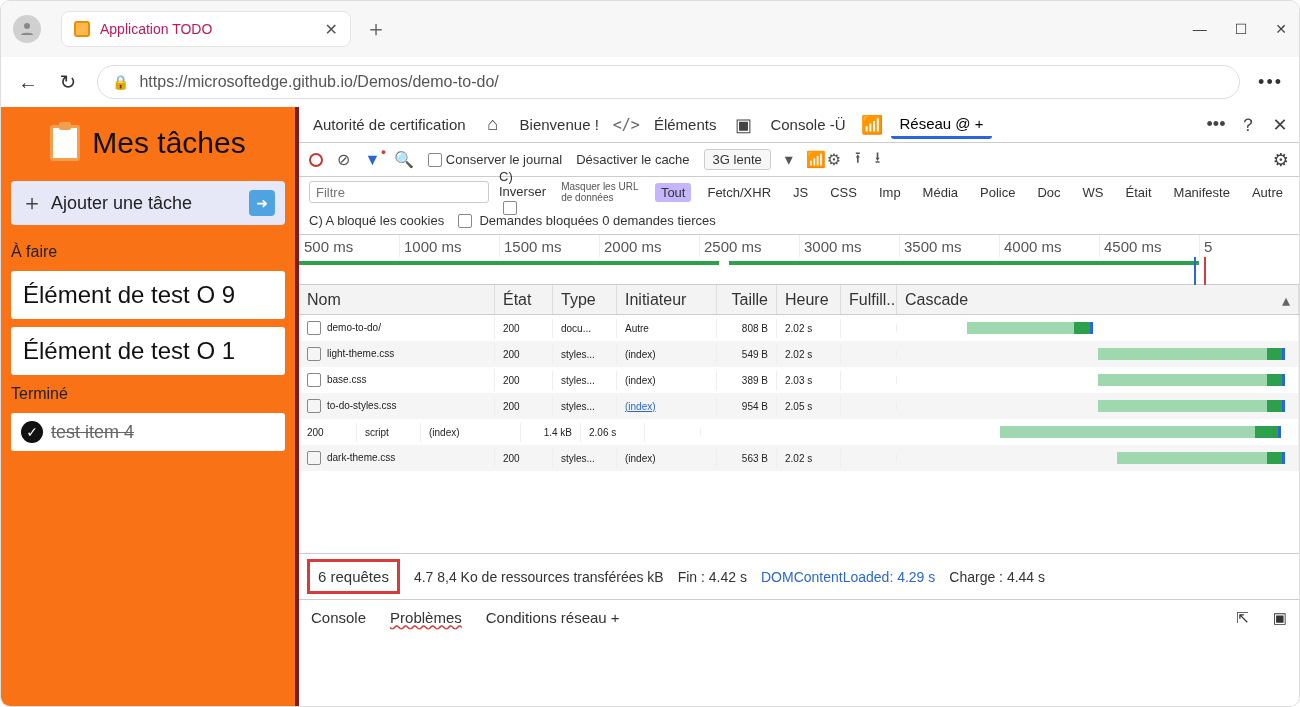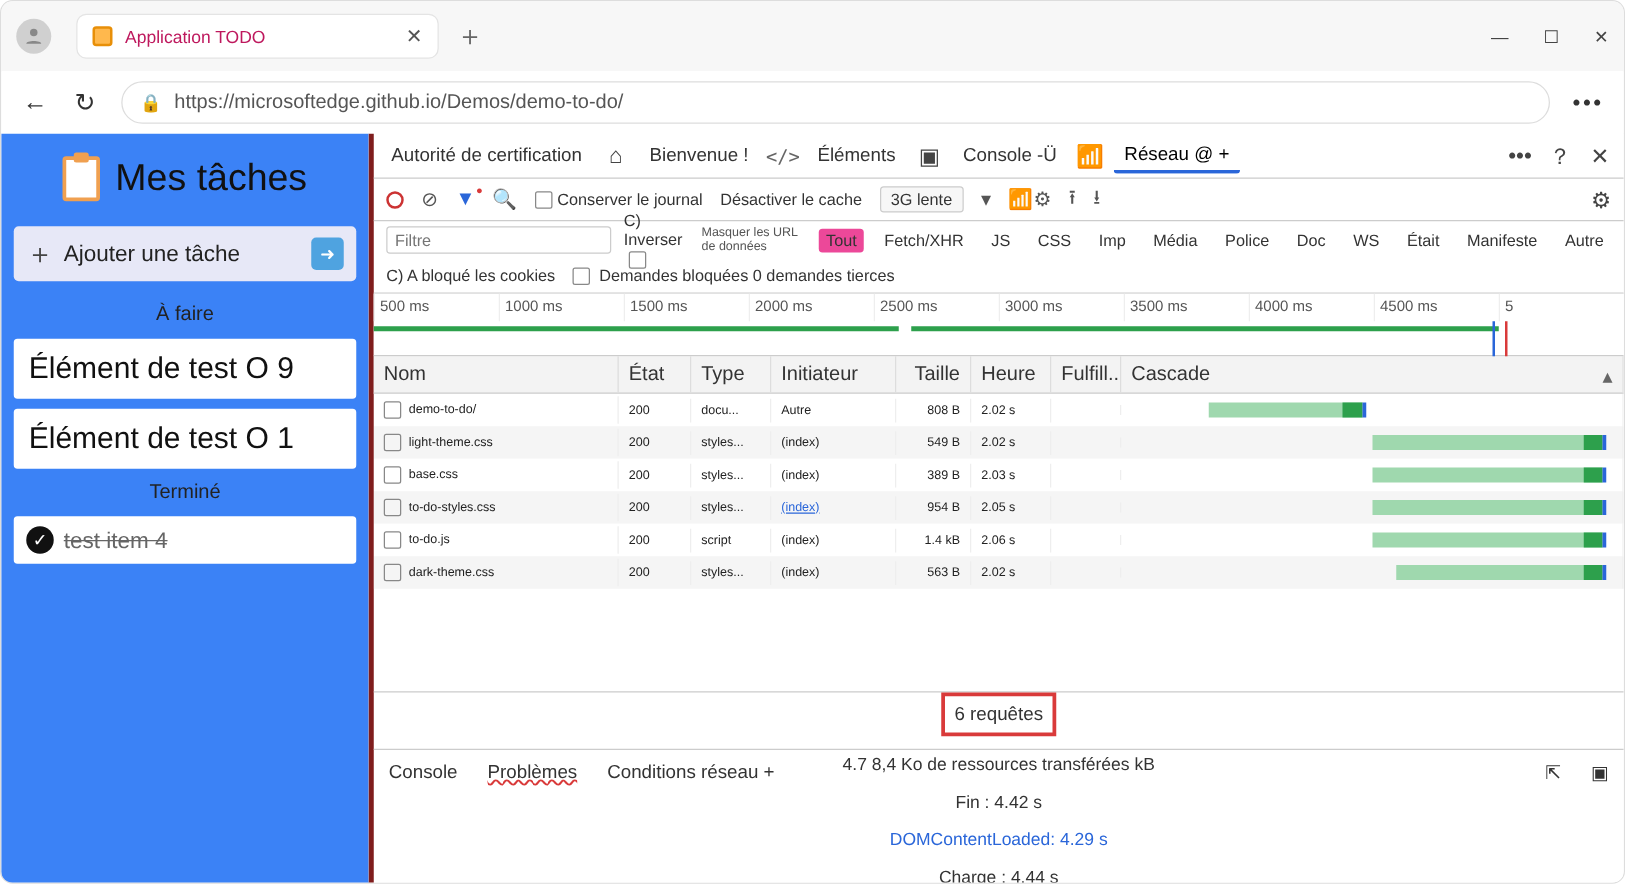--- a/index.html
+++ b/index.html
@@ -19,30 +19,30 @@
 
   .addr-bar { height: 50px; background: #fff; border-bottom: 0; display: flex; align-items: center; padding: 0 16px; gap: 18px; }
   .nav-btn { width: 22px; text-align:center; font-size: 20px; color: #333; cursor: pointer; }
   .url-box { flex: 1; height: 34px; border: 1px solid #ddd; border-radius: 18px; display: flex; align-items: center; padding: 0 14px; gap: 10px; font-size: 16px; color: #555; }
   .url-box .lock { font-size: 14px; color: #777; }
   .overflow { font-size: 18px; color: #333; cursor: pointer; letter-spacing: 2px; }
 
   .content { display: flex; height: calc(707px - 106px); }
 
   
-  .todo-app { width: 334px; background: #3b82f6; padding: 18px 10px; color: #222; }
+  .todo-app { width: 334px; background: #f97316; padding: 18px 10px; color: #222; }
   .todo-header { display:flex; align-items:center; justify-content:center; gap:12px; margin-bottom: 20px; }
   .clipboard-icon { width: 30px; height: 36px; background: #fff; border: 3px solid #f0a050; border-radius: 3px; position: relative; }
   .clipboard-icon::before { content:""; position:absolute; top:-6px; left:50%; transform:translateX(-50%); width:12px; height:8px; background:#f0a050; border-radius:2px; }
   .todo-title { font-size: 30px; font-weight: 400; color:#111; }
   .add-row { background: #e7e8f7; border-radius: 4px; height: 44px; display:flex; align-items:center; padding: 0 10px; gap: 8px; margin-bottom: 18px; }
   .plus-icon { font-size: 22px; color: #444; }
   .add-text { flex: 1; font-size: 18px; color: #222; }
   .go-btn { width: 26px; height: 26px; background: #4fa3e0; border-radius: 4px; display:flex; align-items:center; justify-content:center; color:#fff; font-size:14px; }
-  .section-label { text-align:center; font-size: 16px; margin: 10px 0; }
+  .section-label { font-size: 16px; margin: 10px 0; }
   .task { background: #fff; border-radius: 3px; padding: 10px 12px; font-size: 24px; color: #111; margin-bottom: 8px; white-space: nowrap; overflow: hidden; }
   .done-task { background:#fff; border-radius:3px; padding:8px 10px; display:flex; align-items:center; gap:8px; font-size:18px; color:#666; }
   .done-check { width:22px; height:22px; border-radius:50%; background:#111; color:#fff; display:flex; align-items:center; justify-content:center; font-size:14px; }
   .strike { text-decoration: line-through; }
 
   
   .devtools { flex: 1; display:flex; flex-direction: column; border-left: 4px solid #7f1d1d; background:#fff; }
   .dt-tabs { height: 36px; border-bottom: 1px solid #ccc; display:flex; align-items:center; padding: 0 6px; gap: 6px; font-size: 15px; color:#333; }
   .dt-tab { padding: 4px 8px; display:flex; align-items:center; gap:6px; border-radius:3px; cursor:pointer; white-space:nowrap; }
   .dt-tab.active { border-bottom: 3px solid #2a66d9; color:#000; }
@@ -55,27 +55,27 @@
   .dt-toolbar .tb-icon { cursor:pointer; font-size:16px; color:#555; }
   .dt-toolbar .funnel { color:#2a66d9; position:relative; }
   .dt-toolbar .funnel::after { content:"●"; color:#d93a3a; font-size:9px; position:absolute; top:-4px; right:-6px; }
   .cb { width:14px; height:14px; border:1px solid #888; border-radius:2px; display:inline-block; vertical-align:middle; }
   .throttle { background:#f7f7f7; border:1px solid #ccc; border-radius:3px; padding:2px 8px; font-size:13px; }
   .gear { font-size:18px; color:#444; }
 
   .dt-filter { height: 30px; display:flex; align-items:center; padding:0 10px; gap: 10px; font-size:13px; color:#333; border-bottom: 0; }
   .filter-input { width: 180px; height: 22px; border:1px solid #ccc; border-radius:3px; padding:0 6px; font-size:13px; }
   .chip { padding: 2px 6px; border-radius:3px; cursor:pointer; }
-  .chip.on { background:#ec4899;text-align:center; }
+  .chip.on { background:#c4b5fd;text-align:center; }
   .tiny { font-size: 10px; color:#555; }
 
   .dt-cookies { height:28px; display:flex; align-items:center; padding:0 10px; gap:14px; font-size:13px; color:#333; border-bottom:1px solid #ccc; }
 
   .timeline { height: 50px; border-bottom:1px solid #ccc; position:relative; background:#fff; }
-  .timeline-ruler { height:22px; display:flex; font-size:12px; color:#555; padding-left: 0; }
+  .timeline-ruler { height:22px; display:flex; font-size:15px; color:#555; padding-left: 0; }
   .ruler-seg { width: 100px; border-left:1px solid #eee; padding-left:4px; padding-top:3px;}
   .timeline-bars { position:absolute; top:22px; left:0; right:0; height:28px; }
   .tl-bar { position:absolute; top:4px; height:4px; background:#2da04c; }
   .tl-mark { position:absolute; top:0; bottom:0; width:2px; }
   .tl-blue { background:#2a66d9; }
   .tl-red { background:#d93a3a; }
 
   .net-table-head { height:30px; display:flex; background:#f3f3f3; border-bottom:1px solid #ccc; font-size:16px; color:#333; }
   .nt-col { border-right:1px solid #ddd; padding:6px 8px; overflow:hidden; white-space:nowrap; }
   .c-nom { width:196px; } .c-etat { width:58px; } .c-type{ width:64px; } .c-init{ width:100px; } .c-taille{ width:60px; text-align:right; } .c-heure{ width:64px; } .c-fulfill{ width:56px; } .c-cascade{ flex:1; position:relative; }
@@ -85,21 +85,21 @@
   .net-row { height:26px; display:flex; font-size:10px; color:#222; align-items:center; }
   .net-row:nth-child(odd){ background:#fff; } .net-row:nth-child(even){ background:#f5f5f5; }
   .net-row .nt-col { border-right:1px solid #eee; padding:4px 8px; overflow:hidden; white-space:nowrap; text-overflow: ellipsis; }
   .file-icon { display:inline-block; width:14px; height:14px; border:1px solid #888; margin-right:6px; vertical-align:middle; border-radius:2px; }
   .link { color:#2a66d9; text-decoration:underline; cursor:pointer; }
   .bar-wrap { position:relative; height:18px; }
   .bar { position:absolute; top:3px; height:12px; background:#2da04c; }
   .bar-pale { background:#9fd8ae; }
   .bar-cap { background:#2a66d9; width:3px; }
 
-  .net-summary { height:46px; border-top:1px solid #ccc; display:flex; align-items:center; padding:0 8px; gap:14px; font-size:14px; color:#333;flex-direction:column; }
+  .net-summary { height:46px; border-top:1px solid #ccc; display:flex; align-items:center; padding:0 8px; gap:14px; font-size:14px; color:#333; }
   .req-box { border:3px solid #d93a3a; padding:6px 8px; font-size:15px; }
   .dcl { color:#2a66d9; }
 
   .drawer { height:36px; border-top:1px solid #ccc; display:flex; align-items:center; padding:0 12px; gap:24px; font-size:15px; color:#333; }
   .drawer .wavy { text-decoration: underline wavy #d93a3a; }
   .drawer .spacer{flex:1;}
 
 </style>
 </head>
 <body>
@@ -313,21 +313,20 @@
           <div class="nt-col c-fulfill"></div>
           <div class="nt-col c-cascade">
             <div class="bar-wrap">
               <div class="bar bar-pale" style="left:50%; width:48%;"></div>
               <div class="bar" style="left:94%; width:4%;"></div>
               <div class="bar bar-cap" style="left:98%;"></div>
             </div>
           </div>
         </div>
         <div class="net-row">
-          <div class="nt-col c-nom"><span class="file-icon"></span>to-do.js</div>
           <div class="nt-col c-etat">200</div>
           <div class="nt-col c-type">script</div>
           <div class="nt-col c-init"><span class="">(index)</span></div>
           <div class="nt-col c-taille">1.4 kB</div>
           <div class="nt-col c-heure">2.06 s</div>
           <div class="nt-col c-fulfill"></div>
           <div class="nt-col c-cascade">
             <div class="bar-wrap">
               <div class="bar bar-pale" style="left:50%; width:48%;"></div>
               <div class="bar" style="left:94%; width:4%;"></div>

